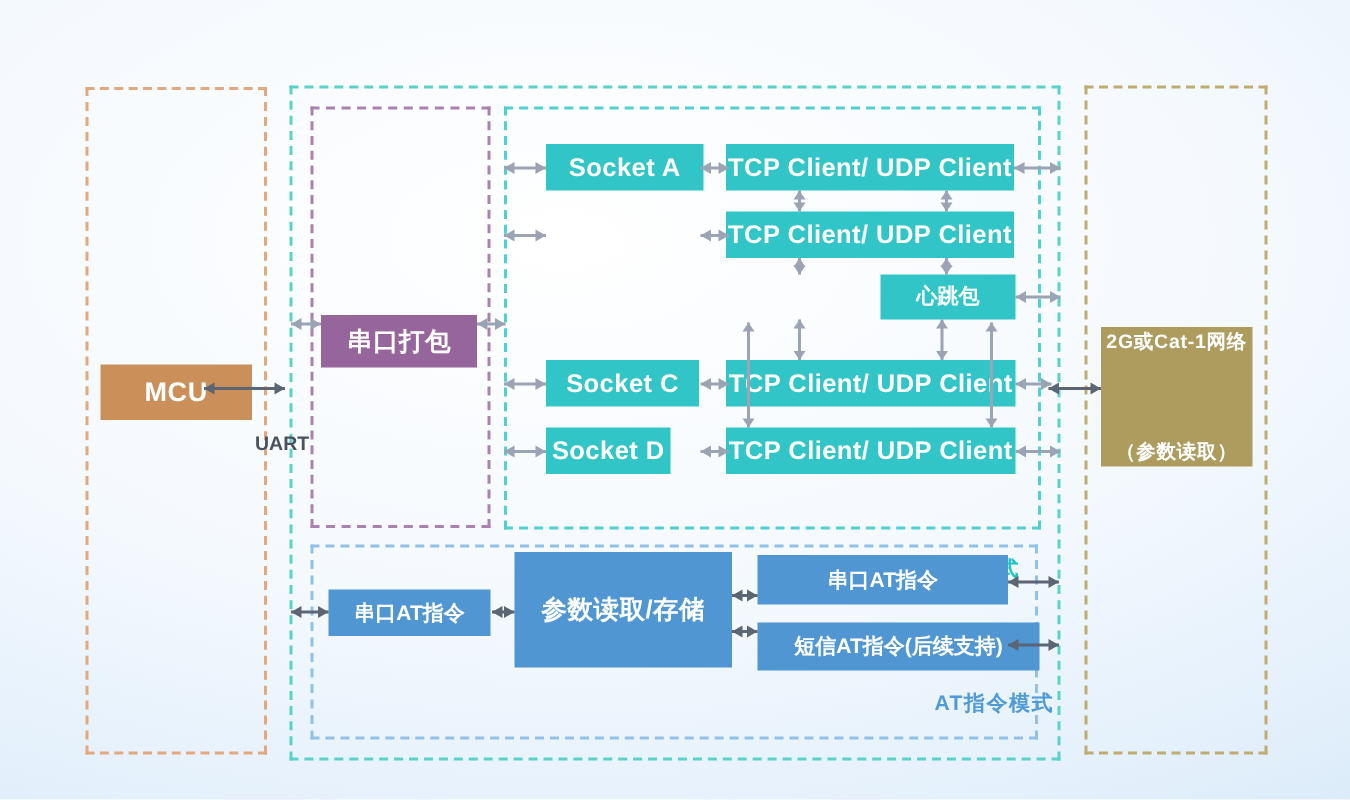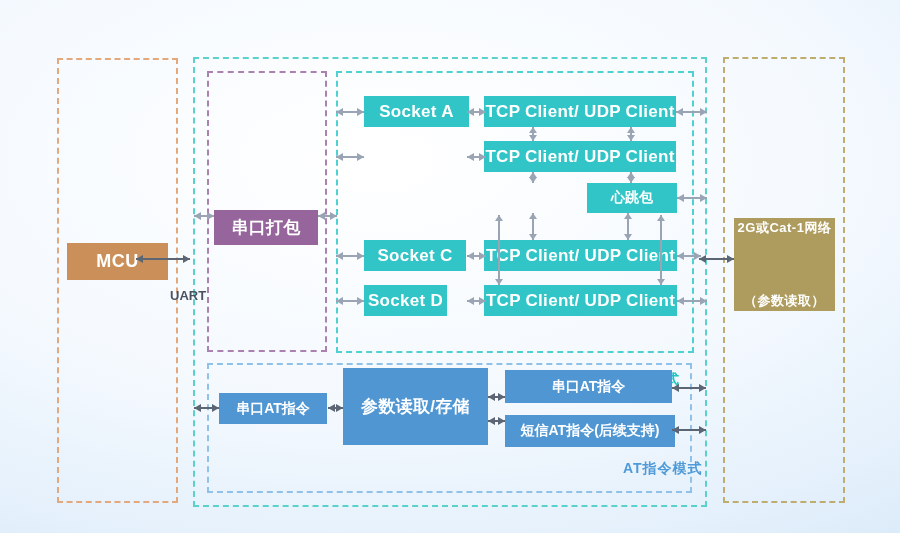--- a/index.html
+++ b/index.html
@@ -97,21 +97,21 @@
 
   <div class="bx blue fs15" style="left:343px;top:368px;width:145px;height:77px;">
     <span>参数读取/存储</span>
   </div>
   <div class="bx blue fs14" style="left:219px;top:393px;width:108px;height:31px;">
     <span>串口AT指令</span>
   </div>
   <div class="bx blue fs14" style="left:505px;top:370px;width:167px;height:33px;">
     <span>串口AT指令</span>
   </div>
-  <div class="bx blue fs14" style="left:505px;top:415px;width:170px;height:32px;">
+  <div class="bx blue fs14" style="left:505px;top:415px;width:188px;height:32px;">
     <span>短信AT指令(后续支持)</span>
   </div>
 
   <div class="lbl lbl-blue" style="left:601px;top:460px;margin-left:22px;">AT指令模式</div>
 
   <div class="bx gold two-line" style="left:734px;top:218px;width:101px;height:93px;">
     <span>2G或Cat-1网络</span>
     <span>（参数读取）</span>
   </div>
 

